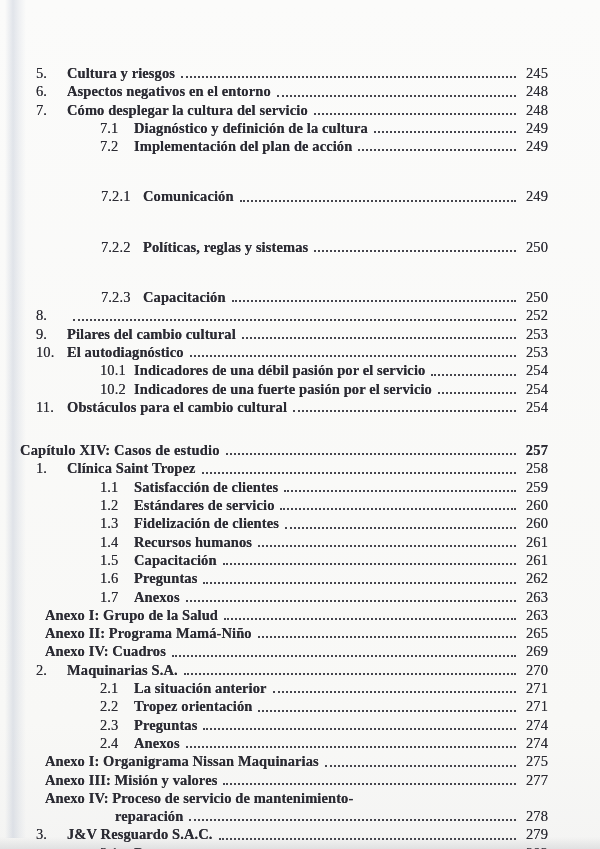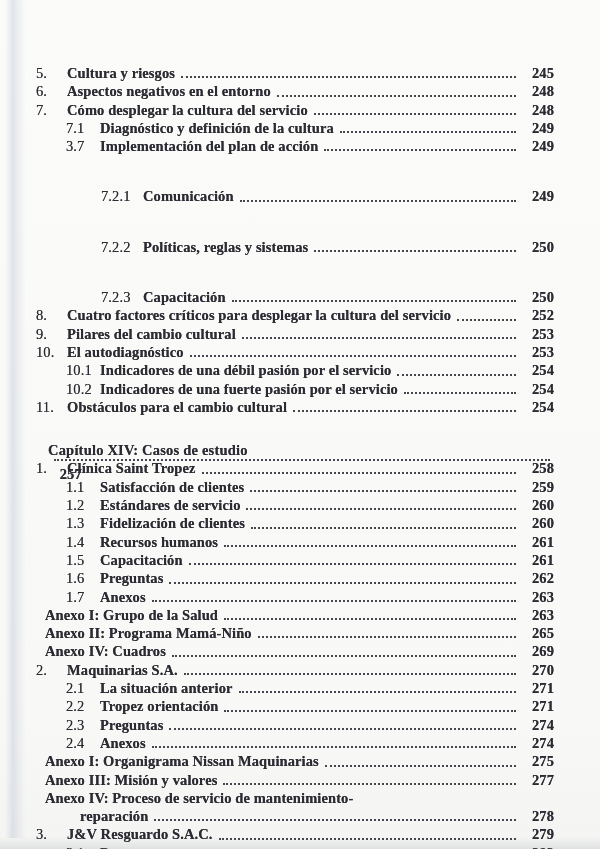--- a/index.html
+++ b/index.html
@@ -30,27 +30,27 @@
   .toc-block + .toc-block{margin-top:25px;}
   .row{display:flex;height:18.3px;padding-right:46px;}
   .row span{white-space:pre;}
   .num{flex:none;}
   .title{flex:none;font-weight:bold;}
   .dots{
     flex:1 1 auto;min-width:8px;
     border-bottom:2px dotted #45454d;
     margin:0 4px 4px 6px;
   }
-  .pg{flex:none;width:34px;text-align:right;font-weight:bold;}
+  .pg{flex:none;width:34px;text-align:center;}
   .row.l0{padding-left:36px;}      .row.l0 .num{width:31px;}
-  .row.chapter{padding-left:48px;font-weight:700;letter-spacing:0.2px;flex-direction:column;}
-  .row.l1{padding-left:66px;}      .row.l1 .num{width:34px;}
+  .row.chapter{padding-left:20px;font-weight:700;letter-spacing:0.2px;}
+  .row.l1{padding-left:100px;}      .row.l1 .num{width:34px;}
   .row.l2{padding-left:101px;margin-top:32px;}     .row.l2 .num{width:42px;}
   .row.anexo{padding-left:45px;}
-  .row.cont{padding-left:80px;}
+  .row.cont{padding-left:115px;}
 </style>
 </head>
 <body>
 
 <div class="page">
   <div class="gutter-shadow"></div>
   <div class="toc">
       <div class="toc-block">
         <div class="row l0">
           <span class="num">5.</span>
@@ -70,21 +70,21 @@
           <span class="dots"></span>
           <span class="pg">248</span>
         </div>
         <div class="row l1">
           <span class="num">7.1</span>
           <span class="title">Diagnóstico y definición de la cultura</span>
           <span class="dots"></span>
           <span class="pg">249</span>
         </div>
         <div class="row l1">
-          <span class="num">3.7</span>
+          <span class="num">7.2</span>
           <span class="title">Implementación del plan de acción</span>
           <span class="dots"></span>
           <span class="pg">249</span>
         </div>
         <div class="row l2">
           <span class="num">7.2.1</span>
           <span class="title">Comunicación</span>
           <span class="dots"></span>
           <span class="pg">249</span>
         </div>
@@ -95,21 +95,20 @@
           <span class="pg">250</span>
         </div>
         <div class="row l2">
           <span class="num">7.2.3</span>
           <span class="title">Capacitación</span>
           <span class="dots"></span>
           <span class="pg">250</span>
         </div>
         <div class="row l0">
           <span class="num">8.</span>
-          <span class="title">Cuatro factores críticos para desplegar la cultura del servicio</span>
           <span class="dots"></span>
           <span class="pg">252</span>
         </div>
         <div class="row l0">
           <span class="num">9.</span>
           <span class="title">Pilares del cambio cultural</span>
           <span class="dots"></span>
           <span class="pg">253</span>
         </div>
         <div class="row l0">

